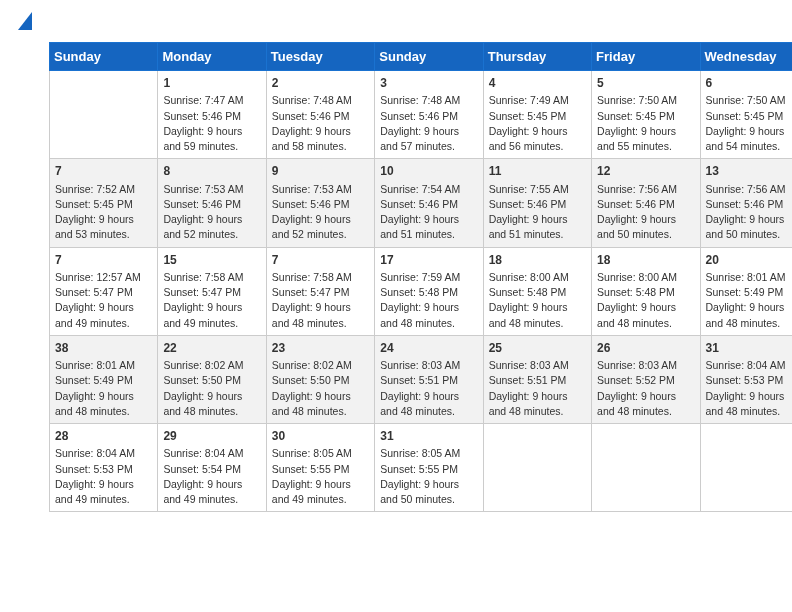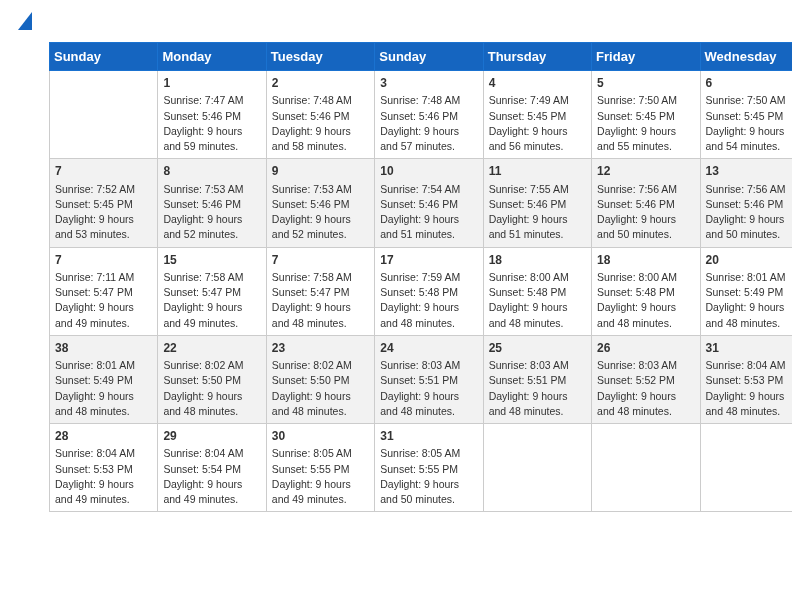--- a/index.html
+++ b/index.html
@@ -137,21 +137,21 @@
       <tr class="row-shaded">
         <td><span class="day-num">7</span><span>Sunrise: 7:52 AM</span><br><span>Sunset: 5:45 PM</span><br><span>Daylight: 9 hours</span><br><span>and 53 minutes.</span></td>
         <td><span class="day-num">8</span><span>Sunrise: 7:53 AM</span><br><span>Sunset: 5:46 PM</span><br><span>Daylight: 9 hours</span><br><span>and 52 minutes.</span></td>
         <td><span class="day-num">9</span><span>Sunrise: 7:53 AM</span><br><span>Sunset: 5:46 PM</span><br><span>Daylight: 9 hours</span><br><span>and 52 minutes.</span></td>
         <td><span class="day-num">10</span><span>Sunrise: 7:54 AM</span><br><span>Sunset: 5:46 PM</span><br><span>Daylight: 9 hours</span><br><span>and 51 minutes.</span></td>
         <td><span class="day-num">11</span><span>Sunrise: 7:55 AM</span><br><span>Sunset: 5:46 PM</span><br><span>Daylight: 9 hours</span><br><span>and 51 minutes.</span></td>
         <td><span class="day-num">12</span><span>Sunrise: 7:56 AM</span><br><span>Sunset: 5:46 PM</span><br><span>Daylight: 9 hours</span><br><span>and 50 minutes.</span></td>
         <td><span class="day-num">13</span><span>Sunrise: 7:56 AM</span><br><span>Sunset: 5:46 PM</span><br><span>Daylight: 9 hours</span><br><span>and 50 minutes.</span></td>
       </tr>
       <tr class="row-white">
-        <td><span class="day-num">7</span><span>Sunrise: 7:11 AM</span><br><span>Sunset: 5:47 PM</span><br><span>Daylight: 9 hours</span><br><span>and 49 minutes.</span></td>
+        <td><span class="day-num">7</span><span>Sunrise: 12:57 AM</span><br><span>Sunset: 5:47 PM</span><br><span>Daylight: 9 hours</span><br><span>and 49 minutes.</span></td>
         <td><span class="day-num">15</span><span>Sunrise: 7:58 AM</span><br><span>Sunset: 5:47 PM</span><br><span>Daylight: 9 hours</span><br><span>and 49 minutes.</span></td>
         <td><span class="day-num">7</span><span>Sunrise: 7:58 AM</span><br><span>Sunset: 5:47 PM</span><br><span>Daylight: 9 hours</span><br><span>and 48 minutes.</span></td>
         <td><span class="day-num">17</span><span>Sunrise: 7:59 AM</span><br><span>Sunset: 5:48 PM</span><br><span>Daylight: 9 hours</span><br><span>and 48 minutes.</span></td>
         <td><span class="day-num">18</span><span>Sunrise: 8:00 AM</span><br><span>Sunset: 5:48 PM</span><br><span>Daylight: 9 hours</span><br><span>and 48 minutes.</span></td>
         <td><span class="day-num">18</span><span>Sunrise: 8:00 AM</span><br><span>Sunset: 5:48 PM</span><br><span>Daylight: 9 hours</span><br><span>and 48 minutes.</span></td>
         <td><span class="day-num">20</span><span>Sunrise: 8:01 AM</span><br><span>Sunset: 5:49 PM</span><br><span>Daylight: 9 hours</span><br><span>and 48 minutes.</span></td>
       </tr>
       <tr class="row-shaded">
         <td><span class="day-num">38</span><span>Sunrise: 8:01 AM</span><br><span>Sunset: 5:49 PM</span><br><span>Daylight: 9 hours</span><br><span>and 48 minutes.</span></td>
         <td><span class="day-num">22</span><span>Sunrise: 8:02 AM</span><br><span>Sunset: 5:50 PM</span><br><span>Daylight: 9 hours</span><br><span>and 48 minutes.</span></td>

